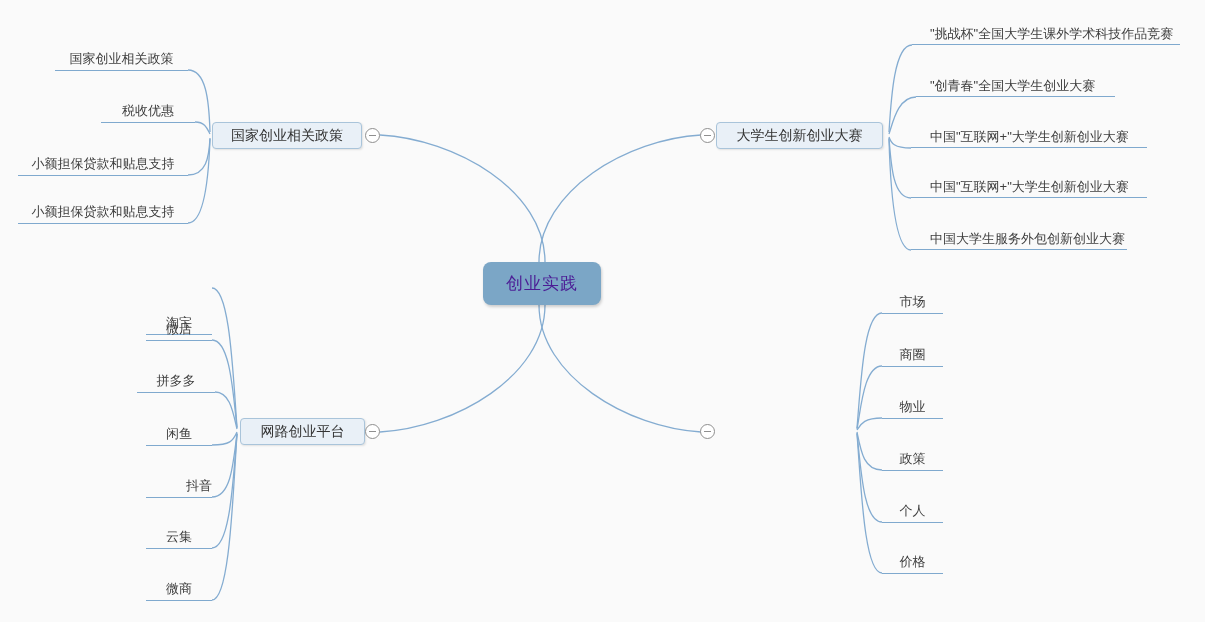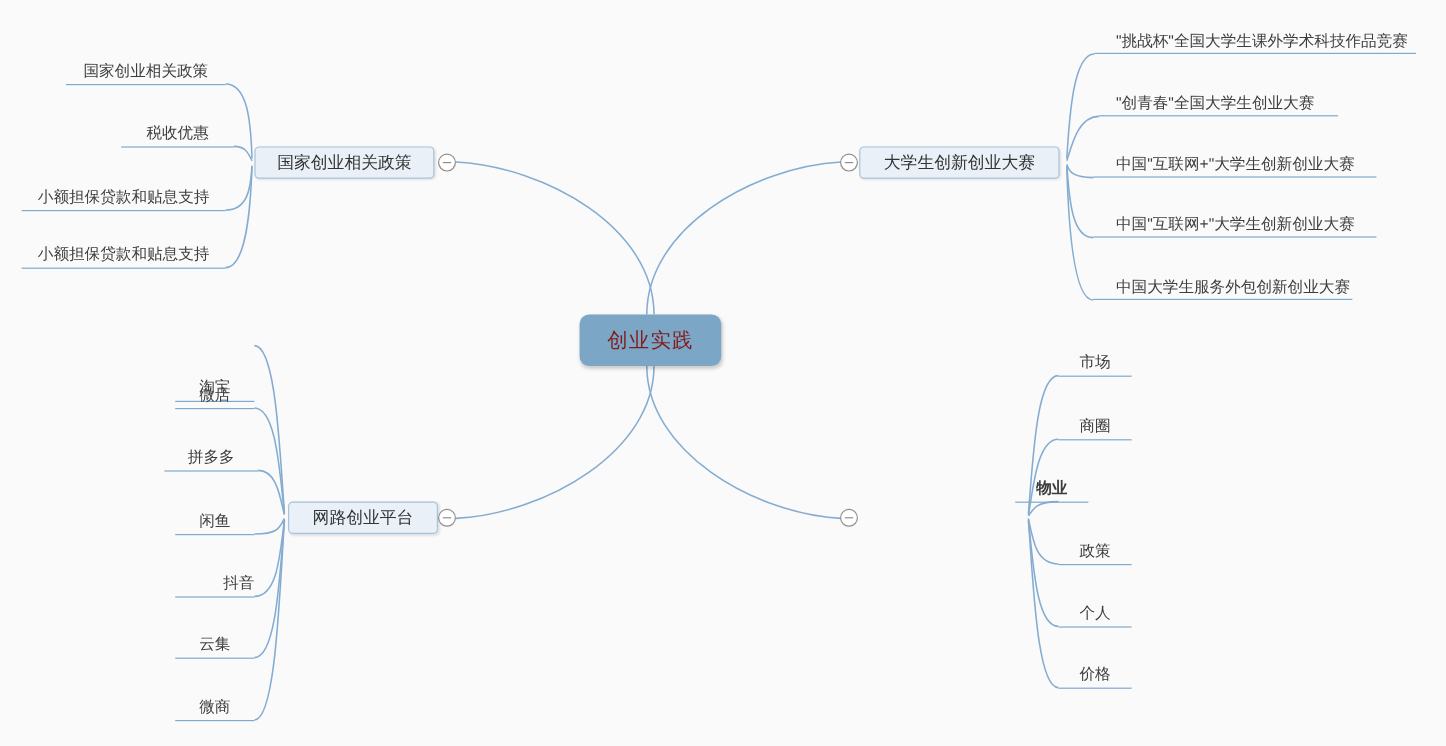--- a/index.html
+++ b/index.html
@@ -2,21 +2,21 @@
 <html><head>
 <meta charset="utf-8">
 <style>
   html,body{margin:0;padding:0;}
   body{font-family:"Liberation Sans","DejaVu Sans",sans-serif;background:#fafafa;}
   .canvas{position:relative;width:1205px;height:622px;background:#fafafa;overflow:hidden;}
   .wires{position:absolute;left:0;top:0;width:1205px;height:622px;pointer-events:none;}
   .wires path{fill:none;stroke:#84acd1;stroke-width:1.3;}
   .root-node{
     position:absolute;left:483px;top:262px;width:118px;height:43px;
-    background:#7ba6c6;border-radius:8px;color:#7f1d1d;font-size:17px;
+    background:#7ba6c6;border-radius:8px;color:#4c1d95;font-size:17px;
     display:flex;align-items:center;justify-content:center;
     box-shadow:1px 2px 3px rgba(0,0,0,0.18);letter-spacing:1px;cursor:pointer;
   }
   .branch-node{
     position:absolute;height:27px;box-sizing:border-box;
     background:#e9f0f7;border:1px solid #a9c4da;border-radius:4px;
     color:#333;font-size:14px;line-height:25px;text-align:center;
     box-shadow:1px 1px 2px rgba(0,0,0,0.10);cursor:pointer;
   }
   .bn-tl{left:212px;top:122px;width:150px;}
@@ -101,18 +101,18 @@
   <div class="child" style="left:146px;top:266px;width:66px;margin-top:46px;">淘宝</div>
   <div class="child" style="left:146px;top:318px;width:66px;">微店</div>
   <div class="child" style="left:137px;top:370px;width:78px;">拼多多</div>
   <div class="child" style="left:146px;top:423px;width:66px;">闲鱼</div>
   <div class="child" style="left:146px;top:475px;width:66px;text-align:right;">抖音</div>
   <div class="child" style="left:146px;top:526px;width:66px;">云集</div>
   <div class="child" style="left:146px;top:578px;width:66px;">微商</div>
 
   <div class="child" style="left:882px;top:291px;width:61px;">市场</div>
   <div class="child" style="left:882px;top:344px;width:61px;">商圈</div>
-  <div class="child" style="left:846px;top:396px;width:61px;font-weight:bold;">物业</div>
+  <div class="child" style="left:882px;top:396px;width:61px;">物业</div>
   <div class="child" style="left:882px;top:448px;width:61px;">政策</div>
   <div class="child" style="left:882px;top:500px;width:61px;">个人</div>
   <div class="child" style="left:882px;top:551px;width:61px;">价格</div>
 
 </div>
 
 </body></html>

